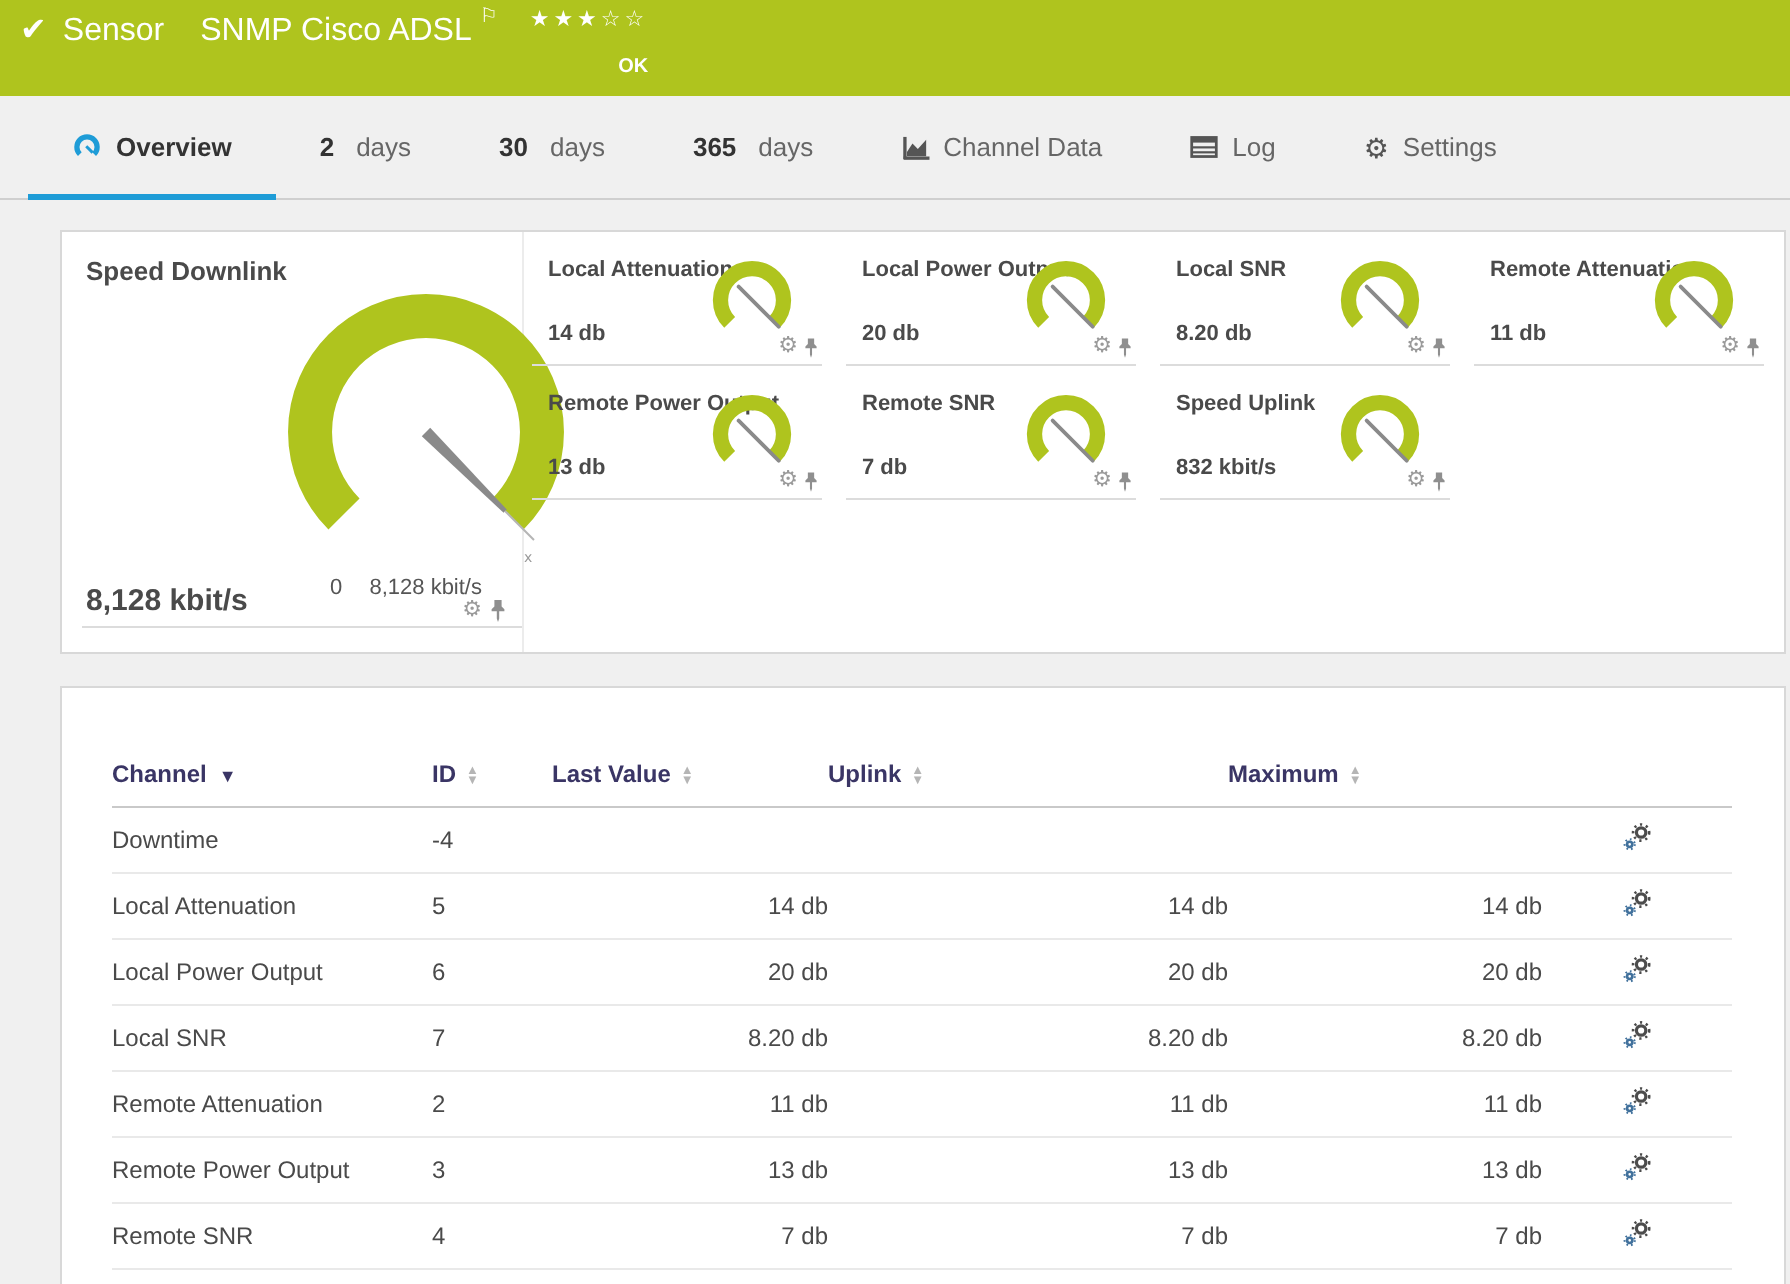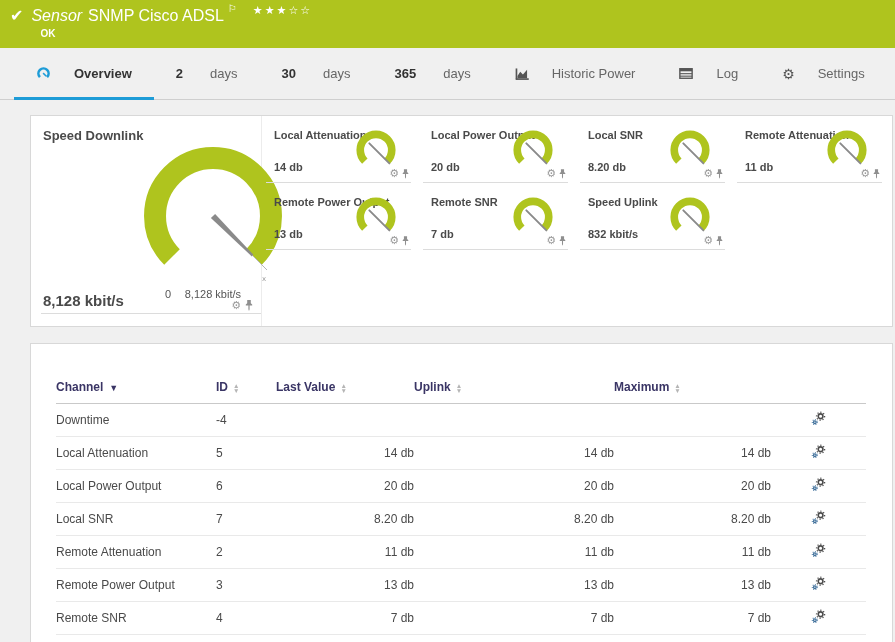--- a/index.html
+++ b/index.html
@@ -15,27 +15,27 @@
     width:895px;height:642px;overflow:hidden;
     background:var(--page-bg);
     font-family:"Liberation Sans","DejaVu Sans",sans-serif;
     -webkit-font-smoothing:antialiased;
   }
   
   .topbar{height:48px;background:var(--brand-green);color:#fff;display:flex;align-items:flex-start;padding:6px 0 0 8px;}
   .check{font-size:16px;font-weight:bold;margin:2px 8px 0 2px;line-height:1;}
   .tb-main{display:flex;flex-direction:column;}
   .tb-row1{display:flex;align-items:flex-start;font-size:16px;line-height:1.2;}
-  .kind{font-style:italic;margin-right:6px;}
+  .kind{margin-right:18px;}
   .flag{font-size:10px;margin-left:4px;position:relative;top:-3px;}
   .stars{margin-left:16px;font-size:11px;letter-spacing:2px;position:relative;top:-2px;}
-  .status{font-size:10px;font-weight:bold;margin:3px 0 0 9px;}
+  .status{font-size:10px;font-weight:bold;margin:3px 0 0 9px;text-align:right;}
   
   .tabbar{display:flex;align-items:stretch;height:52px;padding-left:14px;border-bottom:1px solid #cfcfcf;}
-  .tab{display:flex;align-items:center;gap:23px;padding:0 22px;font-size:13px;color:#666;position:relative;cursor:pointer;white-space:nowrap;}
+  .tab{display:flex;align-items:center;gap:7px;padding:0 22px;font-size:13px;color:#666;position:relative;cursor:pointer;white-space:nowrap;}
   .tab .num{font-weight:bold;color:#333;margin-right:4px;}
   .tab.active{color:#333;font-weight:bold;}
   .tab.active::after{content:"";position:absolute;left:0;right:0;bottom:-1px;height:3px;background:var(--accent-blue);}
   .tab .gearglyph{font-size:14px;color:#555;line-height:1;}
   
   .card{background:#fff;border:1px solid #d8d8d8;margin-left:30px;width:863px;}
   .gauges-card{margin-top:15px;height:212px;display:flex;}
   
   .main-gauge{width:231px;position:relative;border-right:1px solid #ececec;flex:none;}
   .mg-title{position:absolute;left:12px;top:12px;font-size:13px;font-weight:bold;color:#4a4a4a;}
@@ -107,21 +107,21 @@
   <div class="tab">
     <span class="num">365</span>
     <span>days</span>
   </div>
   <div class="tab">
     <svg viewBox="0 0 15 13" width="14" height="12">
       <path d="M1.5 0.5v12" stroke="#555" stroke-width="1.8" fill="none"></path>
       <path d="M0.8 12h14" stroke="#555" stroke-width="1.8" fill="none"></path>
       <path d="M2.6 11 V8.6 L5.6 4 l2.9 3 L13 2 v9 z" fill="#555"></path>
     </svg>
-    <span>Historic Power</span>
+    <span>Channel Data</span>
   </div>
   <div class="tab">
     <svg viewBox="0 0 15 12" width="14" height="11">
       <rect x="0.8" y="0.8" width="13.4" height="10.4" fill="none" stroke="#555" stroke-width="1.5"></rect>
       <rect x="0.8" y="0.8" width="13.4" height="2.8" fill="#555"></rect>
       <line x1="1" y1="6.2" x2="14" y2="6.2" stroke="#555" stroke-width="1.2"></line>
       <line x1="1" y1="8.9" x2="14" y2="8.9" stroke="#555" stroke-width="1.2"></line>
     </svg>
     <span>Log</span>
   </div>

